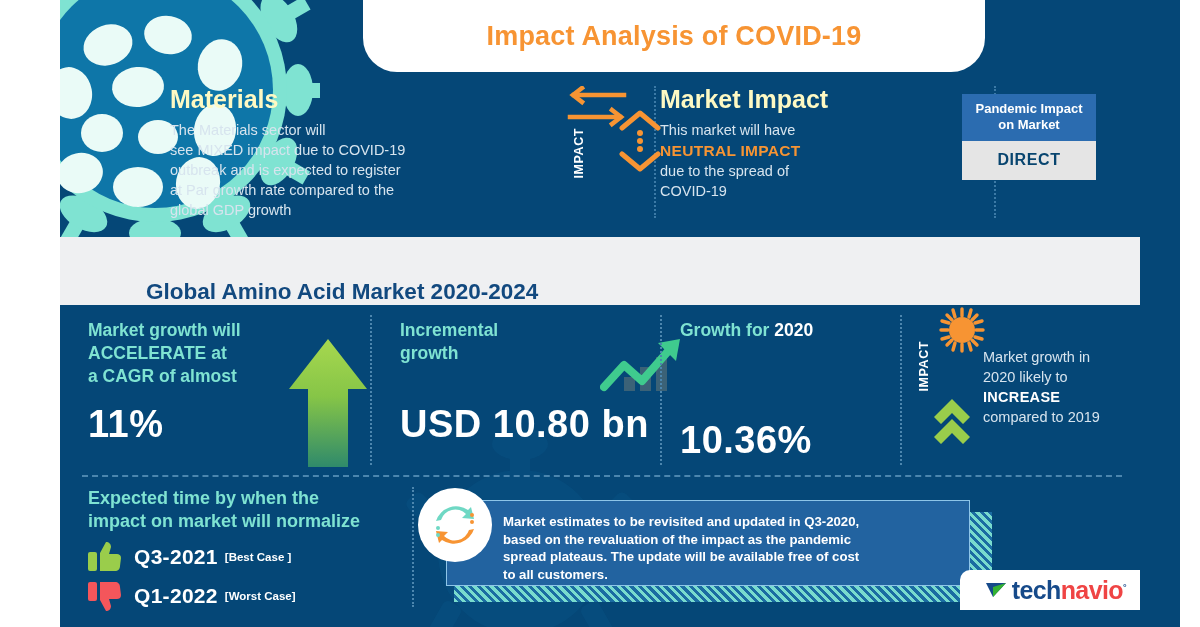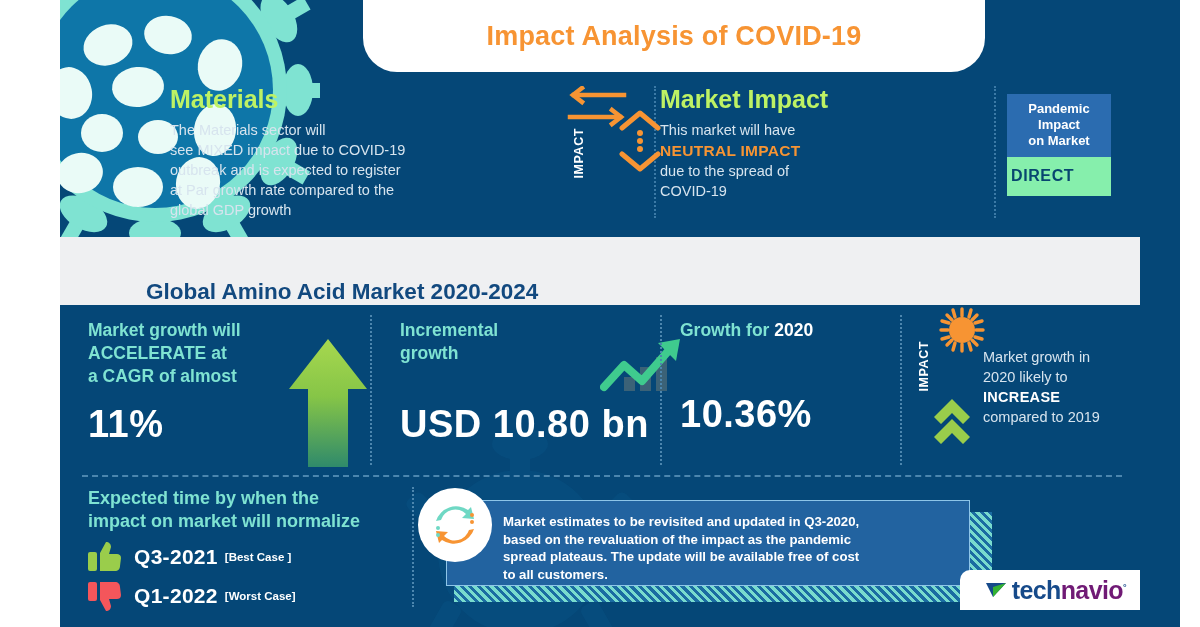--- a/index.html
+++ b/index.html
@@ -30,21 +30,21 @@
     margin:0;font-size:27px;font-weight:bold;color:#F79433;letter-spacing:.2px;
   }
 
   
   .toprow{position:absolute;left:0;top:72px;width:1080px;height:160px;}
 
   .colA{position:absolute;left:110px;top:14px;width:315px;}
   .colB{position:absolute;left:600px;top:14px;width:250px;}
 
   .sec-title{
-    font-size:25px;font-weight:bold;color:#bef264;margin:0 0 6px 0;line-height:1.1;
+    font-size:25px;font-weight:bold;color:#fef9c3;margin:0 0 6px 0;line-height:1.1;
   }
   .sec-body{
     font-size:14.5px;color:#D7E4EE;line-height:1.38;font-weight:normal;
   }
   .sec-body b{color:#F79433;font-weight:bold;font-size:15.5px;letter-spacing:.3px;}
 
   .impact-vert{
     position:absolute;left:512px;top:14px;width:140px;height:130px;
   }
   .impact-word{
@@ -57,28 +57,28 @@
   .arrows-ico{position:absolute;left:555px;top:38px;width:50px;height:62px;}
 
   .vdash{
     position:absolute;top:14px;height:132px;width:0;
     border-left:2px dotted #3C7AA6;
   }
   .vdash.d1{left:594px;}
   .vdash.d2{left:934px;}
 
   
-  .badge{position:absolute;left:947px;top:22px;width:104px;}
+  .badge{position:absolute;left:902px;top:22px;width:134px;}
   .badge .b-top{
     background:#2B6CB0;color:#fff;font-size:13px;font-weight:bold;
     text-align:center;padding:7px 4px 8px;line-height:1.22;
   }
   .badge .b-bot{
-    background:#86efac;color:#08456F;font-size:16px;font-weight:bold;
-    text-align:left;padding:10px 4px 11px;letter-spacing:.6px;
+    background:#e5e5e5;color:#08456F;font-size:16px;font-weight:bold;
+    text-align:center;padding:10px 4px 11px;letter-spacing:.6px;
   }
 
   
   .band{
     position:absolute;left:0;top:237px;width:1080px;height:68px;
     background:#EFF0F2;display:flex;align-items:flex-end;
   }
   .band h2{
     margin:0 0 0 86px;font-size:22.5px;font-weight:bold;color:#12497F;
   }
@@ -88,21 +88,21 @@
   .st{position:absolute;top:14px;}
   .st-lab{font-size:17.5px;color:#7FE3D2;font-weight:bold;line-height:1.3;}
   .st-lab .w{color:#ffffff;}
   .st-val{font-size:38px;color:#ffffff;font-weight:bold;line-height:1;letter-spacing:.5px;}
 
   .s1{left:28px;width:245px;}
   .s1 .st-val{position:absolute;left:0;top:86px;text-align:right;}
   .s2{left:340px;width:275px;}
   .s2 .st-val{position:absolute;left:0;top:86px;}
   .s3{left:620px;width:230px;}
-  .s3 .st-val{position:absolute;left:0;top:76px;text-align:right;}
+  .s3 .st-val{position:absolute;left:0;top:102px;text-align:right;}
 
   .sdash{position:absolute;top:10px;height:150px;width:0;border-left:2px dotted #4C86AE;}
   .sdash.e1{left:310px;}
   .sdash.e2{left:600px;}
   .sdash.e3{left:840px;}
 
   .upArrow{position:absolute;left:200px;top:18px;width:80px;height:132px;}
   .lineChart{position:absolute;left:200px;top:18px;width:88px;height:62px;}
 
   
@@ -159,21 +159,21 @@
 
   
   .logo{
     position:absolute;left:900px;top:570px;width:180px;height:40px;
     background:#ffffff;display:flex;align-items:center;justify-content:flex-end;
     padding-right:14px;box-sizing:border-box;border-radius:10px 0 0 0;
   }
   .logo .mark{width:22px;height:18px;margin-right:4px;}
   .logo .txt{font-size:25px;font-weight:bold;letter-spacing:-.6px;}
   .logo .t1{color:#164A8A;}
-  .logo .t2{color:#701a75;}
+  .logo .t2{color:#ef4444;}
   .logo .tm{font-size:9px;color:#164A8A;vertical-align:super;}
 </style>
 </head>
 <body>
 
 <div id="root">
   <div class="card">
 
     <svg class="virus-tl" viewBox="0 0 330 330">
       <g fill="#7FE3D2">

